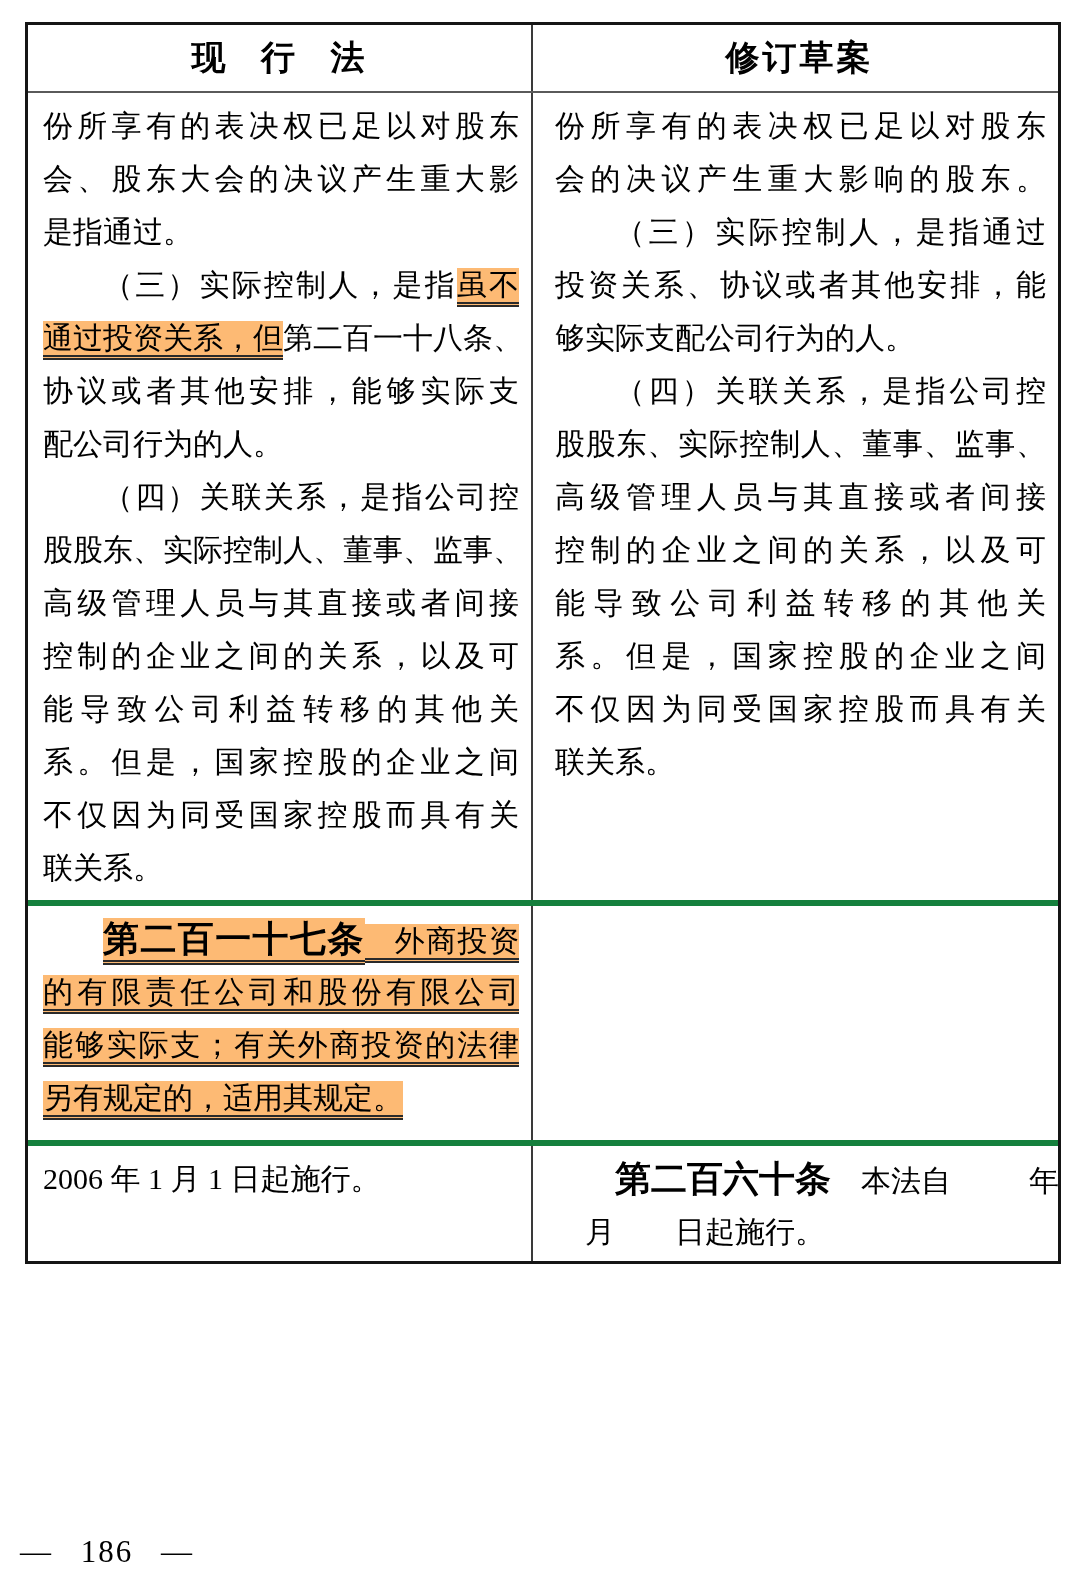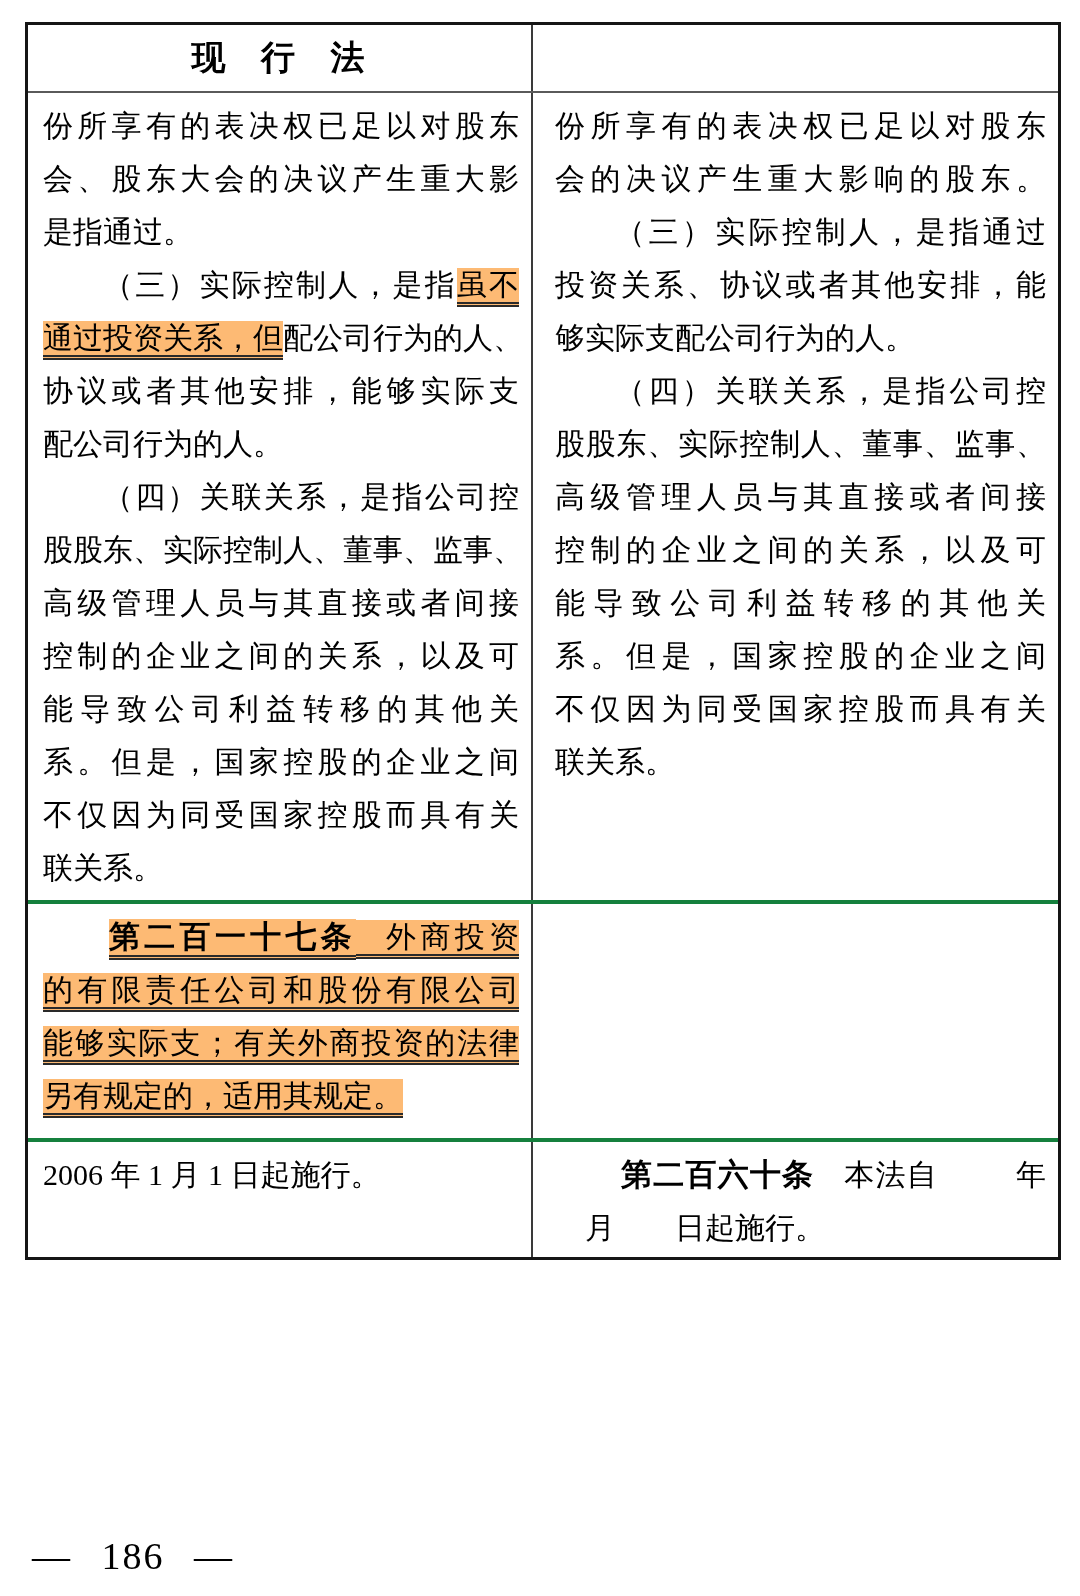--- a/index.html
+++ b/index.html
@@ -17,64 +17,64 @@
     height:66px;border-bottom:2px solid #5a5a5a;gap:8px;
   }
   .hcell{
     display:flex;align-items:center;justify-content:center;
     font-weight:bold;font-size:34px;letter-spacing:3px;
     font-family:"Liberation Sans","DejaVu Sans",sans-serif;
   }
   .hcell.left{border-right:2px solid #3a3a3a;word-spacing:20px;}
   .rows .row{
     display:grid;grid-template-columns:505px 1fr;
-    border-bottom:4px solid #15803d;
+    border-bottom:6px solid #15803d;
   }
   .rows .row:nth-child(1){height:807px;}
   .rows .row:nth-child(2){height:234px;}
   .rows .row:nth-child(3){height:115px;border-bottom:none;}
   .cell{overflow:hidden;}
   .cell.left{border-right:2px solid #3a3a3a;padding:6px 12px 0 15px;}
   .cell.right{padding:6px 12px 0 22px;}
   .line{
     font-size:30px;line-height:53px;height:53px;
     white-space:nowrap;
   }
   .j{text-align:justify;text-align-last:justify;}
   .ind{padding-left:60px;}
   .hl{
     background:#fdba74;
     border-bottom:5px double #2a2a2a;
     padding-bottom:1px;
   }
   .b{
-    font-weight:bold;font-size:31px;
+    font-weight:bold;font-size:36px;
     font-family:"Liberation Sans","DejaVu Sans",sans-serif;
-    margin-left:6px;
   }
   .pagenum{
-    position:absolute;left:32px;top:1534px;
-    font-size:38px;word-spacing:18px;letter-spacing:2px;
+    position:absolute;left:20px;top:1534px;
+    font-size:31px;word-spacing:18px;letter-spacing:2px;
   }
 </style>
 </head>
 <body>
 
 <div class="tbl">
   <div class="hdr">
     <div class="hcell left">现 行 法</div>
+    <div class="hcell">修订草案</div>
   </div>
   <div class="rows">
       <div class="row">
         <div class="cell left">
           <div class="line j"><span>份所享有的表决权已足以对股东</span></div>
           <div class="line j"><span>会、股东大会的决议产生重大影</span></div>
           <div class="line"><span>是指通过。</span></div>
           <div class="line j ind"><span>（三）实际控制人，是指</span><span class="hl">虽不</span></div>
-          <div class="line j"><span class="hl">通过投资关系，但</span><span>配公司行为的人、</span></div>
+          <div class="line j"><span class="hl">通过投资关系，但</span><span>第二百一十八条、</span></div>
           <div class="line j"><span>协议或者其他安排，能够实际支</span></div>
           <div class="line"><span>配公司行为的人。</span></div>
           <div class="line j ind"><span>（四）关联关系，是指公司控</span></div>
           <div class="line j"><span>股股东、实际控制人、董事、监事、</span></div>
           <div class="line j"><span>高级管理人员与其直接或者间接</span></div>
           <div class="line j"><span>控制的企业之间的关系，以及可</span></div>
           <div class="line j"><span>能导致公司利益转移的其他关</span></div>
           <div class="line j"><span>系。但是，国家控股的企业之间</span></div>
           <div class="line j"><span>不仅因为同受国家控股而具有关</span></div>
           <div class="line"><span>联关系。</span></div>

